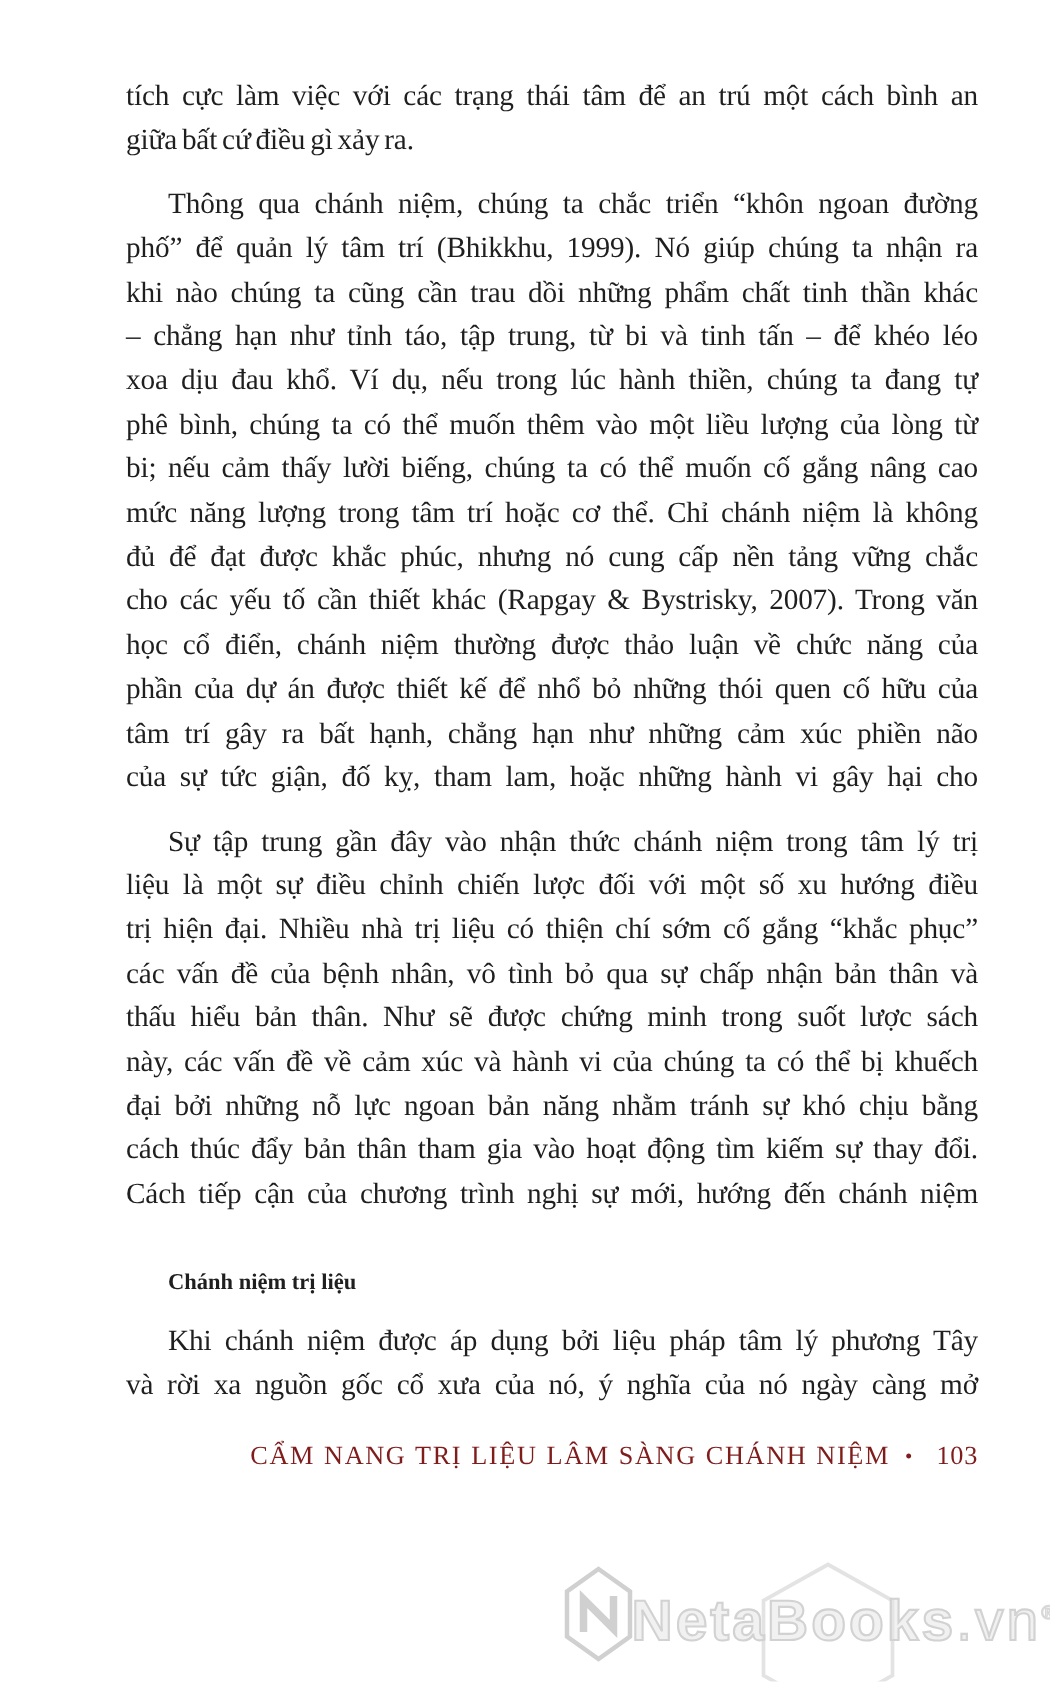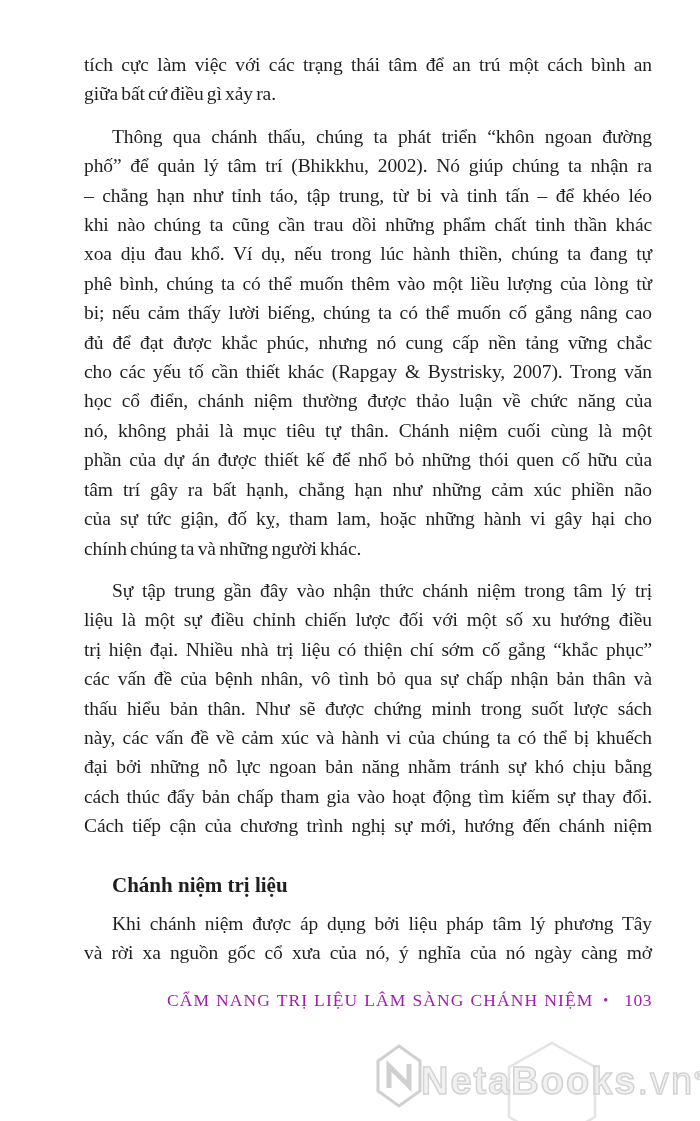--- a/index.html
+++ b/index.html
@@ -26,33 +26,33 @@
     display:block;
     text-align:justify;
     text-align-last:justify;
   }
   .line.last{text-align-last:left;}
   .line.first-ind{text-indent:28px;}
 
   .heading{
     margin:30px 0 9px 0;
     padding-left:28px;
-    font-size:21px;line-height:29.4px;
+    font-size:15px;line-height:29.4px;
     font-weight:bold;
     letter-spacing:0;word-spacing:0;
   }
 
   
   .footer{
     margin-top:18px;
     text-align:right;
     font-size:17.5px;
     letter-spacing:1.1px;
     word-spacing:0.5px;
-    color:#a21caf;
+    color:#7f1d1d;
     white-space:nowrap;
   }
   .footer .sep{
     display:inline-block;
     margin:0 16px 0 10px;
     font-size:14px;
     vertical-align:1px;
     letter-spacing:0;
   }
   .footer .pagenum{letter-spacing:0.5px;}
@@ -96,46 +96,45 @@
   </div>
 
   <main class="text-block">
 
     <p class="para">
       <span class="line">tích cực làm việc với các trạng thái tâm để an trú một cách bình an</span>
       <span class="line last">giữa bất cứ điều gì xảy ra.</span>
     </p>
 
     <p class="para">
-      <span class="line first-ind">Thông qua chánh thấu, chúng ta phát triển “khôn ngoan đường</span>
-      <span class="line">phố” để quản lý tâm trí (Bhikkhu, 2002). Nó giúp chúng ta nhận ra</span>
+      <span class="line first-ind">Thông qua chánh niệm, chúng ta chắc triển “khôn ngoan đường</span>
+      <span class="line">phố” để quản lý tâm trí (Bhikkhu, 1999). Nó giúp chúng ta nhận ra</span>
+      <span class="line">khi nào chúng ta cũng cần trau dồi những phẩm chất tinh thần khác</span>
       <span class="line">– chẳng hạn như tỉnh táo, tập trung, từ bi và tinh tấn – để khéo léo</span>
-      <span class="line">khi nào chúng ta cũng cần trau dồi những phẩm chất tinh thần khác</span>
       <span class="line">xoa dịu đau khổ. Ví dụ, nếu trong lúc hành thiền, chúng ta đang tự</span>
       <span class="line">phê bình, chúng ta có thể muốn thêm vào một liều lượng của lòng từ</span>
       <span class="line">bi; nếu cảm thấy lười biếng, chúng ta có thể muốn cố gắng nâng cao</span>
+      <span class="line">mức năng lượng trong tâm trí hoặc cơ thể. Chỉ chánh niệm là không</span>
       <span class="line">đủ để đạt được khắc phúc, nhưng nó cung cấp nền tảng vững chắc</span>
       <span class="line">cho các yếu tố cần thiết khác (Rapgay &amp; Bystrisky, 2007). Trong văn</span>
       <span class="line">học cổ điển, chánh niệm thường được thảo luận về chức năng của</span>
-      <span class="line">nó, không phải là mục tiêu tự thân. Chánh niệm cuối cùng là một</span>
       <span class="line">phần của dự án được thiết kế để nhổ bỏ những thói quen cố hữu của</span>
       <span class="line">tâm trí gây ra bất hạnh, chẳng hạn như những cảm xúc phiền não</span>
       <span class="line">của sự tức giận, đố kỵ, tham lam, hoặc những hành vi gây hại cho</span>
-      <span class="line last">chính chúng ta và những người khác.</span>
     </p>
 
     <p class="para">
       <span class="line first-ind">Sự tập trung gần đây vào nhận thức chánh niệm trong tâm lý trị</span>
       <span class="line">liệu là một sự điều chỉnh chiến lược đối với một số xu hướng điều</span>
       <span class="line">trị hiện đại. Nhiều nhà trị liệu có thiện chí sớm cố gắng “khắc phục”</span>
       <span class="line">các vấn đề của bệnh nhân, vô tình bỏ qua sự chấp nhận bản thân và</span>
       <span class="line">thấu hiểu bản thân. Như sẽ được chứng minh trong suốt lược sách</span>
       <span class="line">này, các vấn đề về cảm xúc và hành vi của chúng ta có thể bị khuếch</span>
       <span class="line">đại bởi những nỗ lực ngoan bản năng nhằm tránh sự khó chịu bằng</span>
-      <span class="line">cách thúc đẩy bản chấp tham gia vào hoạt động tìm kiếm sự thay đổi.</span>
+      <span class="line">cách thúc đẩy bản thân tham gia vào hoạt động tìm kiếm sự thay đổi.</span>
       <span class="line">Cách tiếp cận của chương trình nghị sự mới, hướng đến chánh niệm</span>
     </p>
 
     <h2 class="heading">Chánh niệm trị liệu</h2>
 
     <p class="para">
       <span class="line first-ind">Khi chánh niệm được áp dụng bởi liệu pháp tâm lý phương Tây</span>
       <span class="line">và rời xa nguồn gốc cổ xưa của nó, ý nghĩa của nó ngày càng mở</span>
     </p>
 

